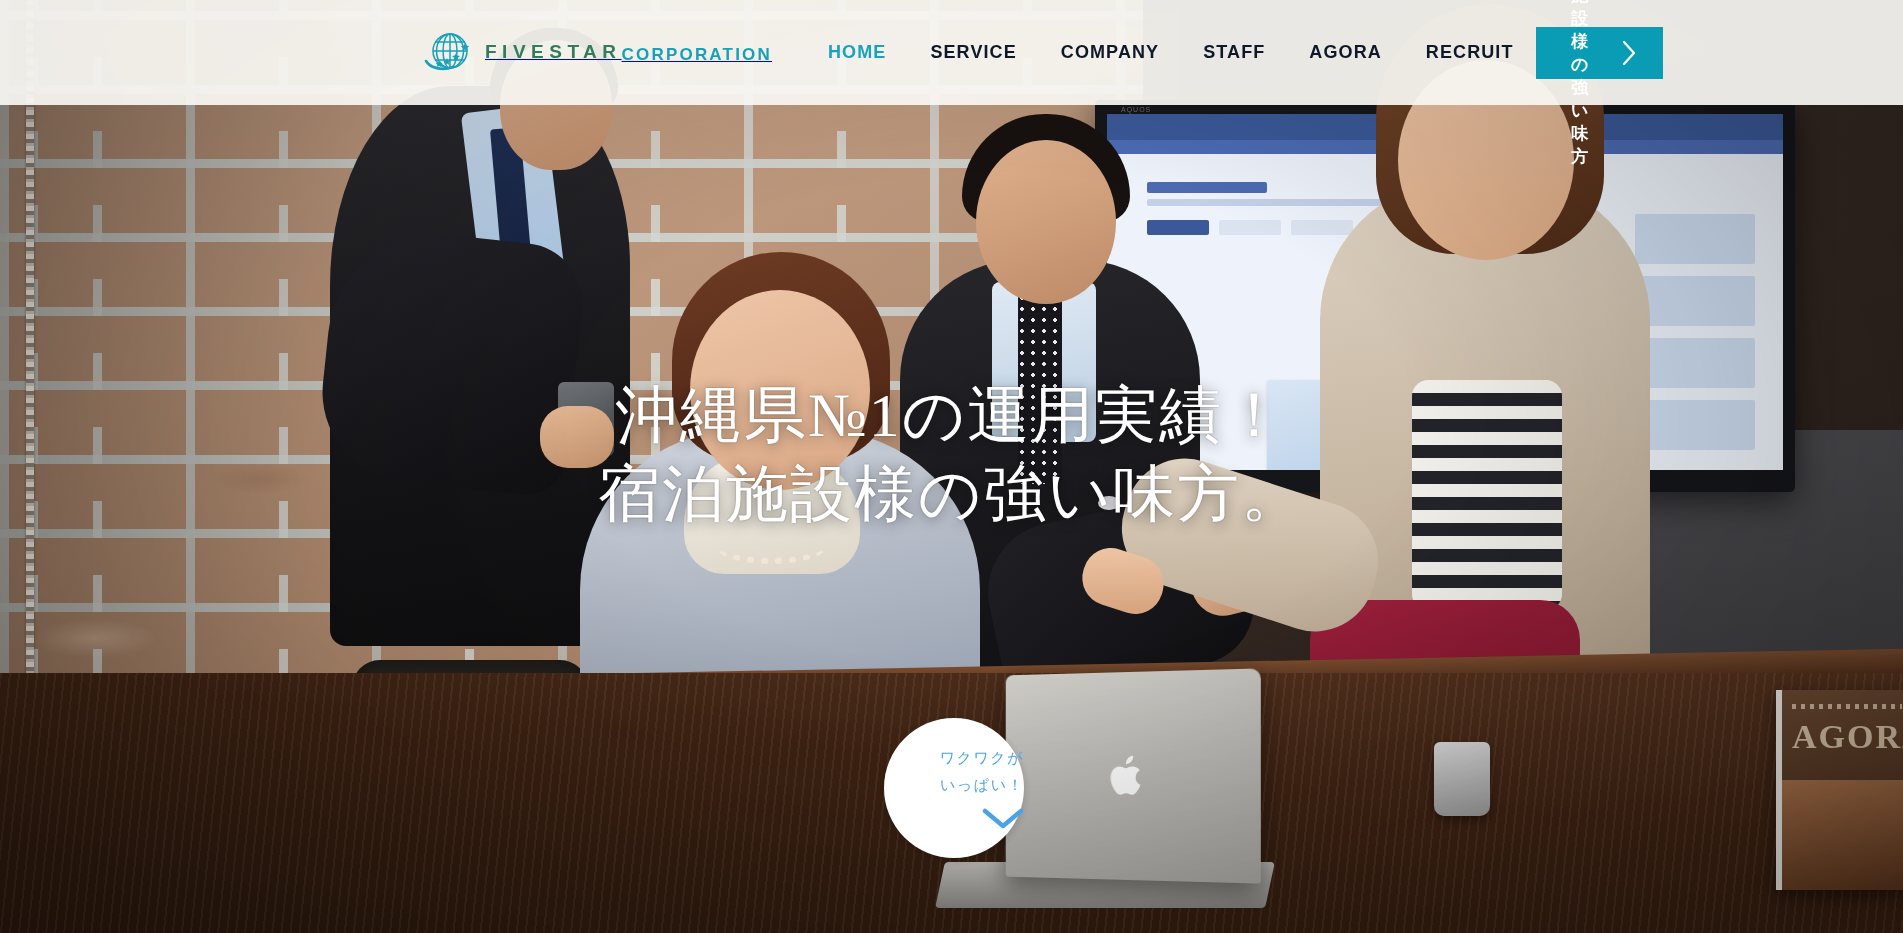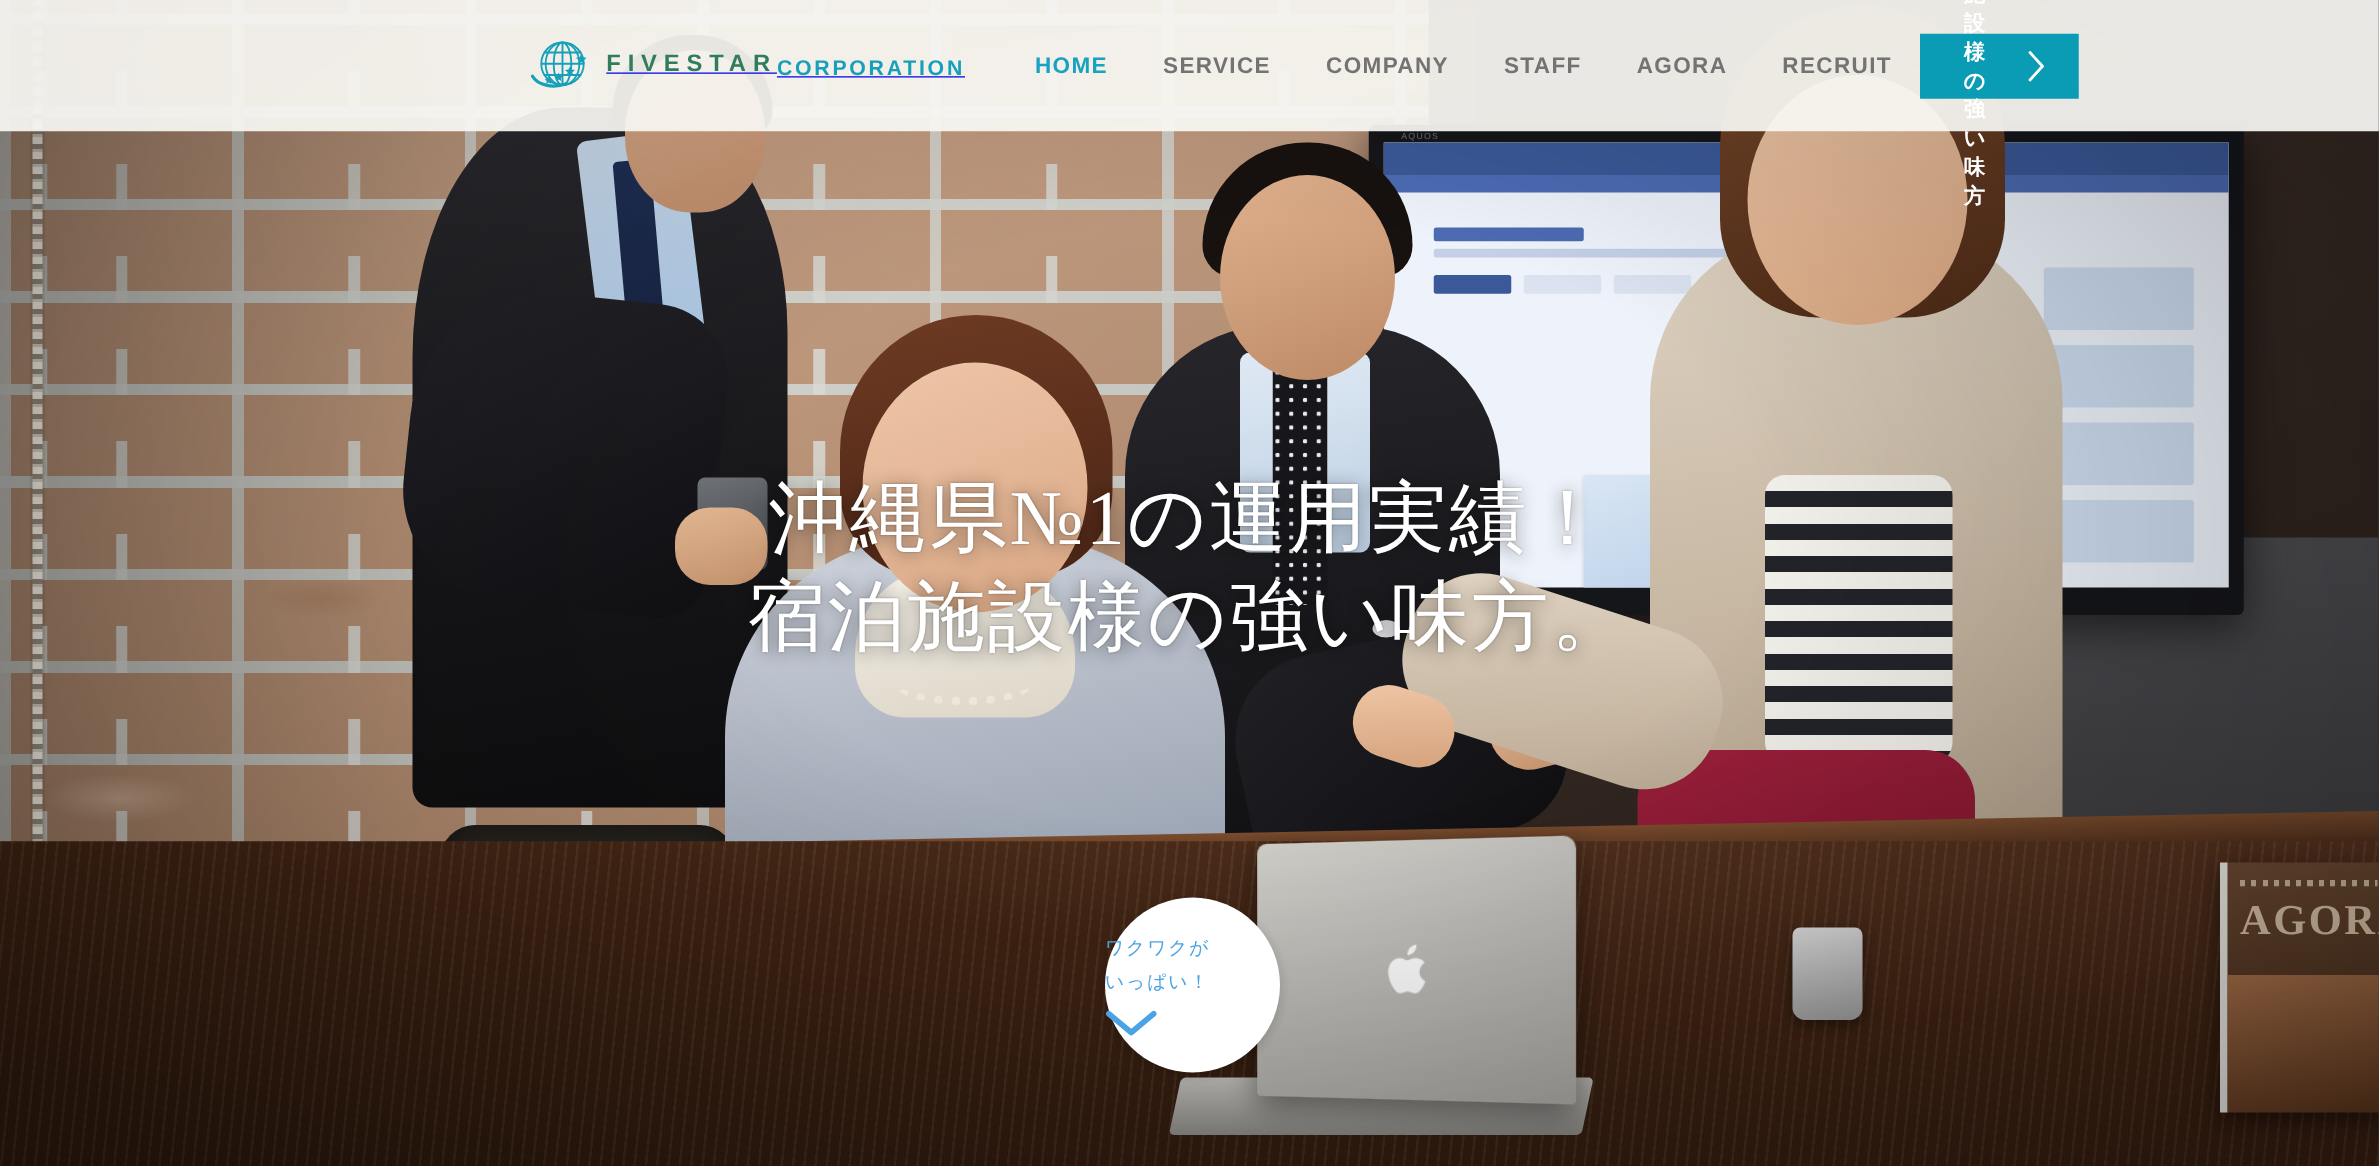--- a/index.html
+++ b/index.html
@@ -322,21 +322,21 @@
   .brand-mark{ width:56px; height:50px; flex:0 0 auto; }
   .brand-words{ display:flex; flex-direction:row; line-height:1; }
   .brand-words .l1{
     font-size:19px; font-weight:700; letter-spacing:5.5px; color:#2f7d5c;
   }
   .brand-words .l2{
     font-size:17px; font-weight:700; letter-spacing:2.2px; color:#17a0ba; margin-top:4px;
   }
   .main-nav{ display:flex; align-items:flex-end; gap:0; }
   .nav-link{
-    font-size:18px; font-weight:700; letter-spacing:1.1px; color:#737373;
+    font-size:18px; font-weight:700; letter-spacing:1.1px; color:#0f172a;
     text-decoration:none; padding:0 22px; white-space:nowrap;
   }
   .nav-link.is-active{ color:#17a2bf; }
   .cta-btn{
     margin-left:auto; margin-right:240px;
     background:#0a9cb4; color:#fff; border:0;
     height:52px; padding:0 26px 0 30px;
     display:flex; align-items:center; gap:26px;
     font-size:17px; font-weight:700; letter-spacing:1px; cursor:pointer;
     font-family:"Liberation Sans", sans-serif;
@@ -351,21 +351,21 @@
   .hero-line{
     font-family:"Liberation Serif", serif;
     color:#fff; font-size:62px; line-height:1.28; letter-spacing:2px;
     text-shadow:0 2px 14px rgba(0,0,0,.45), 0 0 2px rgba(0,0,0,.35);
   }
 
   
   .scroll-badge{
     position:absolute; left:884px; top:718px; width:140px; height:140px; z-index:40;
     border-radius:50%; background:#fff;
-    display:flex; flex-direction:column; align-items:flex-start; justify-content:center;
+    display:flex; flex-direction:column; align-items:flex-end; justify-content:center;
     gap:2px; cursor:pointer;
     box-shadow:0 2px 10px rgba(0,0,0,.18);
   }
   .scroll-badge .sb-l{
     font-size:15px; color:#4aa3e4; letter-spacing:1.5px; line-height:1.7;
     font-family:"DejaVu Sans", sans-serif;
   }
   .scroll-badge .sb-chev{ width:42px; height:24px; margin-top:6px; }
 </style>
 </head>

